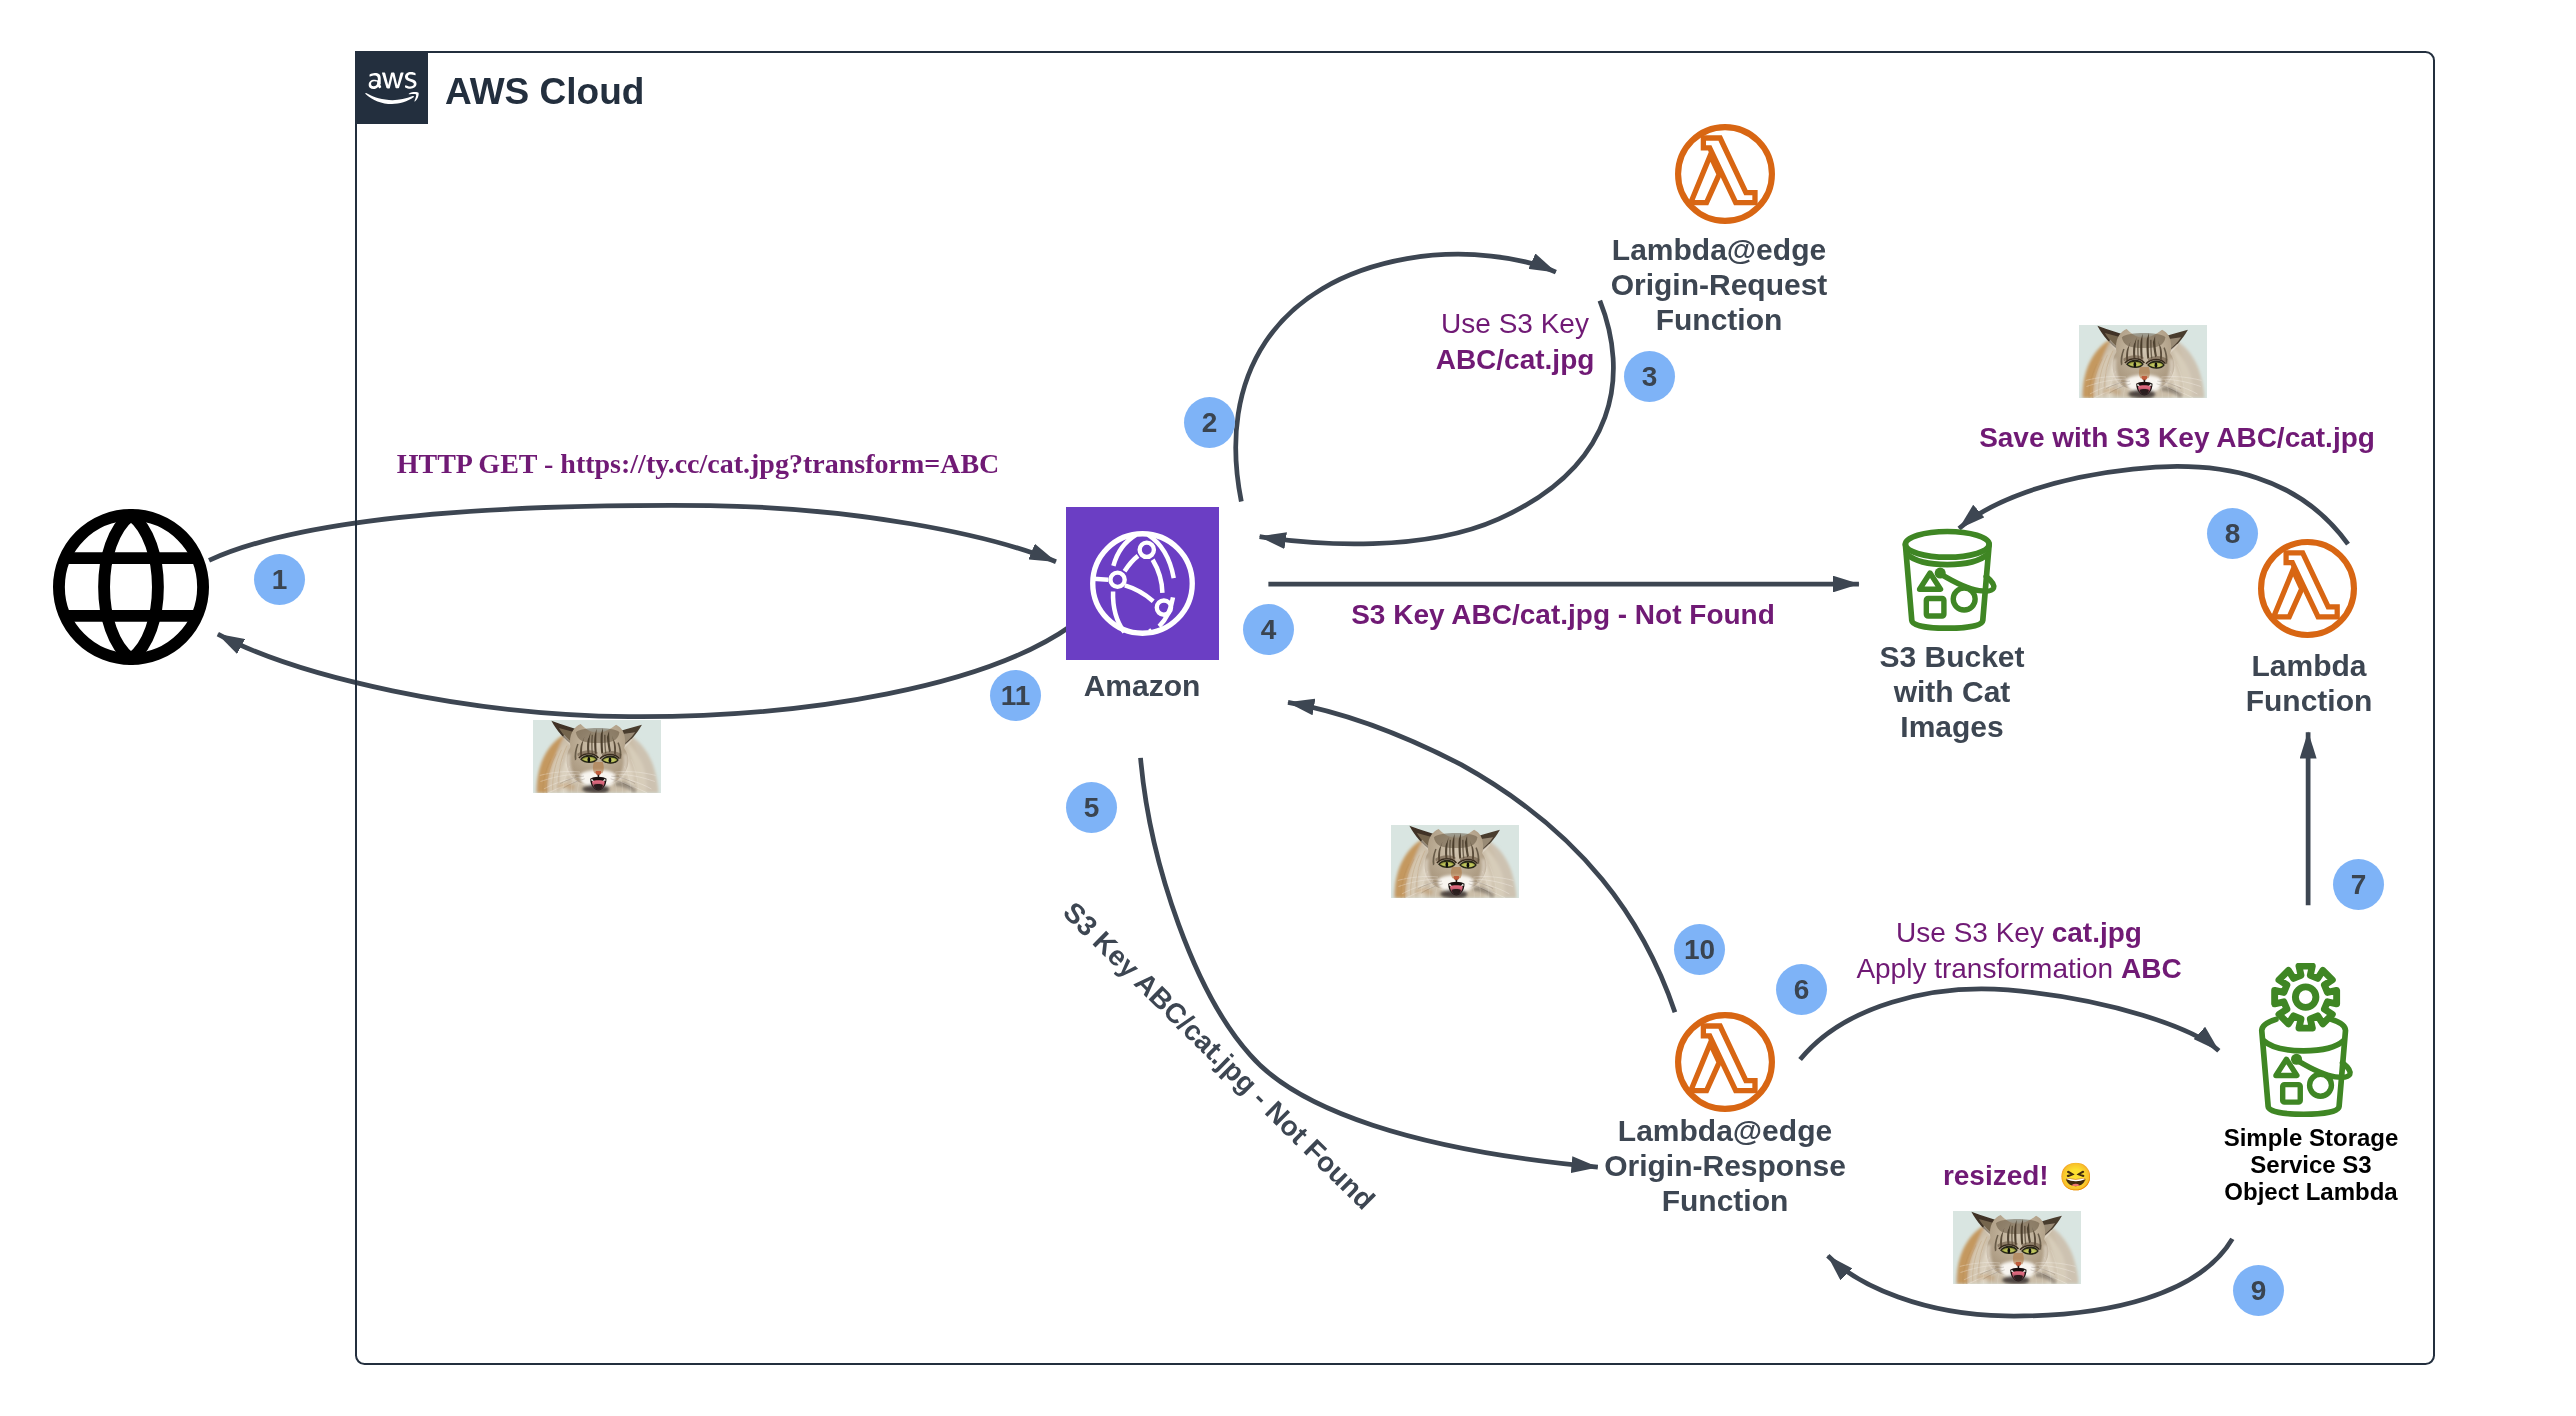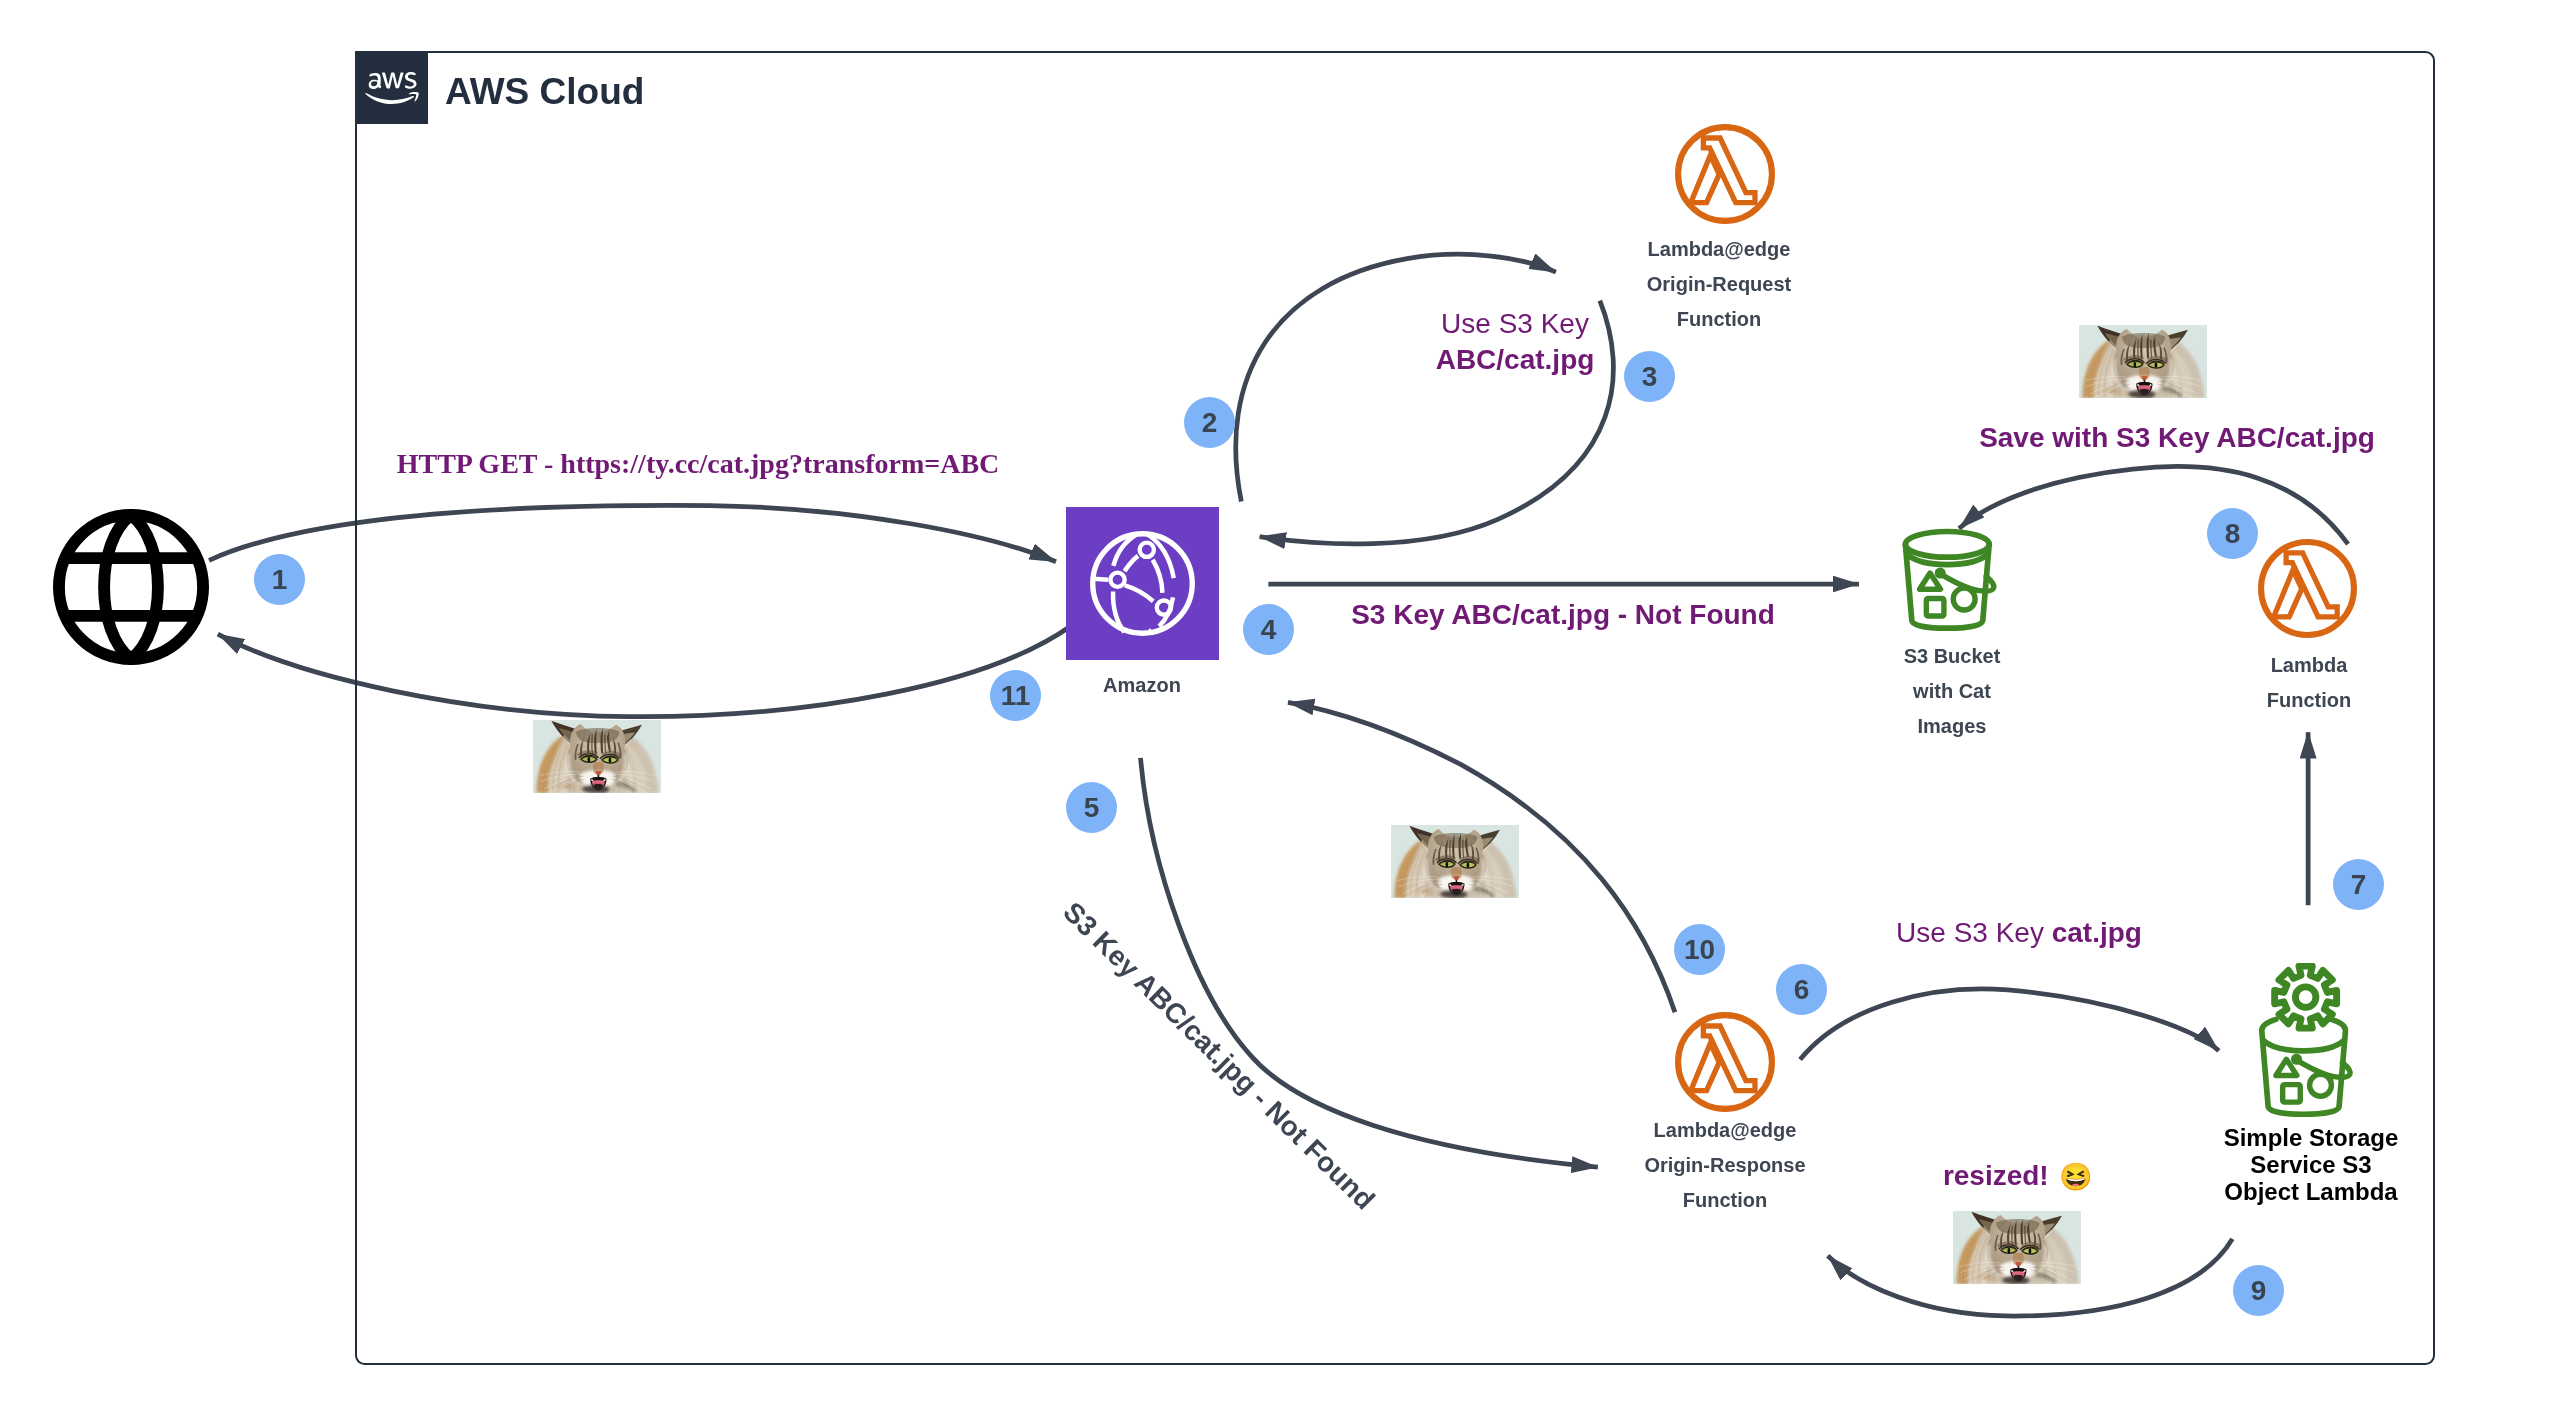--- a/index.html
+++ b/index.html
@@ -8,21 +8,21 @@
   .stage{position:absolute;left:0;top:0;width:2576px;height:1417px;}
   svg.arrows{position:absolute;left:0;top:0;width:2576px;height:1417px;overflow:visible;pointer-events:none;}
   .cloudbox{position:absolute;left:355px;top:51px;width:2080px;height:1314px;
             border:2px solid #232F3E;border-radius:9.5px;box-sizing:border-box;}
   .awsbadge{position:absolute;left:355px;top:51px;width:73px;height:73px;background:#232F3E;
             display:flex;align-items:center;justify-content:center;}
   .awslabel{position:absolute;left:445px;top:76px;font-size:37px;font-weight:bold;color:#232F3E;
             line-height:31px;white-space:nowrap;}
   .num{position:absolute;width:51px;height:51px;border-radius:50%;background:#7EB3F7;
        color:#3A4450;font-size:28px;font-weight:bold;line-height:51px;text-align:center;}
-  .lbl{position:absolute;font-size:20px;font-weight:bold;color:#3D4652;text-align:center;}
+  .lbl{position:absolute;font-size:30px;font-weight:bold;color:#3D4652;text-align:center;}
   .lbl>div{line-height:35px;white-space:nowrap;}
   .lblblk{position:absolute;font-size:24px;font-weight:bold;color:#000;text-align:center;}
   .lblblk>div{line-height:27px;white-space:nowrap;}
   .msg{position:absolute;font-size:28px;color:#701a75;text-align:center;}
   .msg>div{line-height:36px;white-space:nowrap;}
   .msg b{font-weight:bold;}
   .icon{position:absolute;line-height:0;}
   .catimg{position:absolute;line-height:0;}
   .emoji{font-family:"Noto Color Emoji",sans-serif;font-size:27px;vertical-align:-1.4px;}
   .sp{display:inline-block;width:10.8px;}
@@ -753,20 +753,21 @@
     <div><b>ABC/cat.jpg</b></div>
   </div>
   <div class="msg" style="left:1225px;top:597px;width:676px;">
     <div><b>S3 Key ABC/cat.jpg - Not Found</b></div>
   </div>
   <div class="msg" style="left:1839px;top:420px;width:676px;">
     <div><b>Save with S3 Key ABC/cat.jpg</b></div>
   </div>
   <div class="msg" style="left:1681px;top:915px;width:676px;">
     <div><span>Use S3 Key </span><b>cat.jpg</b></div>
+    <div><span>Apply transformation </span><b>ABC</b></div>
   </div>
   <div class="msg" style="left:1680px;top:1158px;width:676px;">
     <div><b>resized!</b><span class="sp">&nbsp;</span><span class="emoji">😆</span></div>
   </div>
   <div class="rot" style="left:1079px;top:896px;transform:rotate(44.6deg);"><span>S3 Key ABC/cat.jpg - Not Found</span></div>
   <div class="num" style="left:254px;top:554px;">1</div>
   <div class="num" style="left:1184px;top:397px;">2</div>
   <div class="num" style="left:1624px;top:351px;">3</div>
   <div class="num" style="left:1243px;top:604px;">4</div>
   <div class="num" style="left:1066px;top:782px;">5</div>

